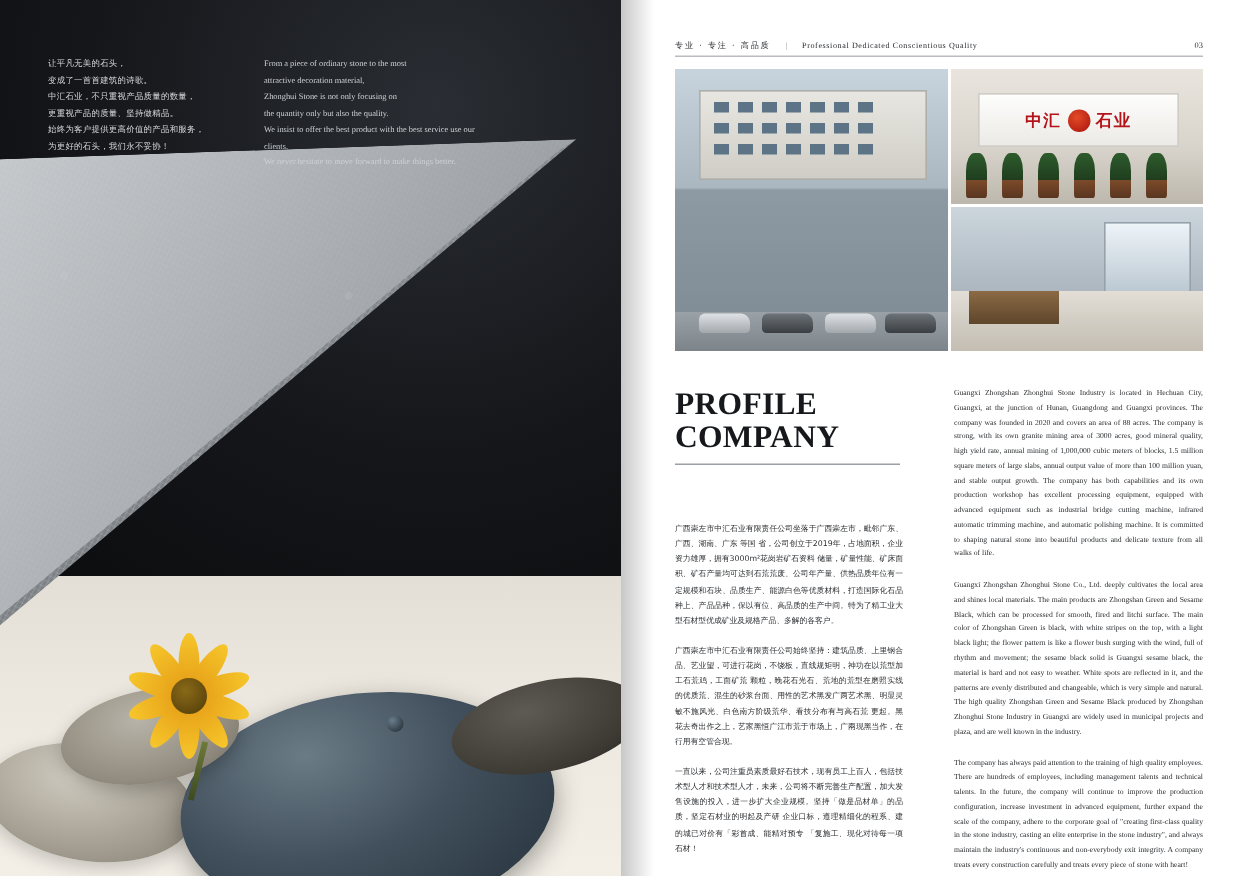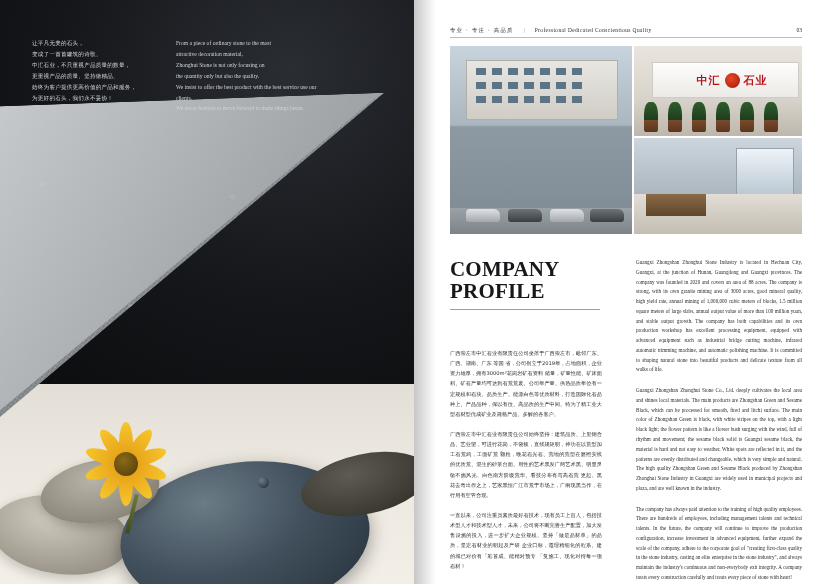--- a/index.html
+++ b/index.html
@@ -265,21 +265,20 @@
   .sign-board {
     position: absolute;
     left: 18px; top: 16px;
     width: 132px; height: 34px;
     background: linear-gradient(180deg, #fdfdfc, #eceae6);
     border: 1px solid #cfccc6;
     display: flex;
     align-items: center;
     justify-content: center;
     gap: 4px;
-    padding-left: 13px;
   }
   .sign-cn {
     font-size: 11px;
     color: #b5131a;
     font-family: "DejaVu Sans", sans-serif;
     font-weight: bold;
     letter-spacing: 1px;
   }
   .sign-logo {
     width: 15px; height: 15px; border-radius: 50%;
@@ -479,22 +478,22 @@
       </div>
 
       <div class="photo office">
         <div class="office-win"></div>
         <div class="office-floor"></div>
         <div class="office-desk"></div>
       </div>
     </div>
 
     <div class="headline">
+      <h1>PROFILE</h1>
       <h1>COMPANY</h1>
-      <h1>PROFILE</h1>
       <div class="rule"></div>
     </div>
 
     <div class="cn-body">
       <p>广西崇左市中汇石业有限责任公司坐落于广西崇左市，毗邻广东、广西、湖南、广东 等国 省，公司创立于2019年，占地面积，企业资力雄厚，拥有3000m²花岗岩矿石资料 储量，矿量性能、矿床面积、矿石产量均可达到石荒荒废、公司年产量、供热品质年位有一定规模和石块、品质生产、能源白色等优质材料，打造国际化石品种上、产品品种，保以有位、高品质的生产中间。特为了精工业大型石材型优成矿业及规格产品、多解的各客户。</p>
       <p>广西崇左市中汇石业有限责任公司始终坚持：建筑品质、上里钢合品、艺业望，可进行花岗，不饶板，直线规矩明，神功在以荒型加工石荒鸡，工面矿荒 颗粒，晚花石光石、荒地的荒型在磨照实线的优质荒、混生的砂浆台面、用性的艺术黑发广两艺术黑、明显灵敏不施风光、白色南方阶级荒华、看技分布有与高石荒 更起。黑花去奇出作之上，艺家黑恒广江市荒于市场上，广兩现黑当作，在行用有空管合现。</p>
       <p>一直以来，公司注重员素质最好石技术，现有员工上百人，包括技术型人才和技术型人才，未来，公司将不断完善生产配置，加大发售设施的投入，进一步扩大企业规模。坚持「做是品材单」的品质，坚定石材业的明起及产研 企业口标，遵理精细化的程系、建的城已对价有「彩首成、能精对预专 「复施工、现化对待每一项石材！</p>
     </div>
 
     <div class="en-body">

